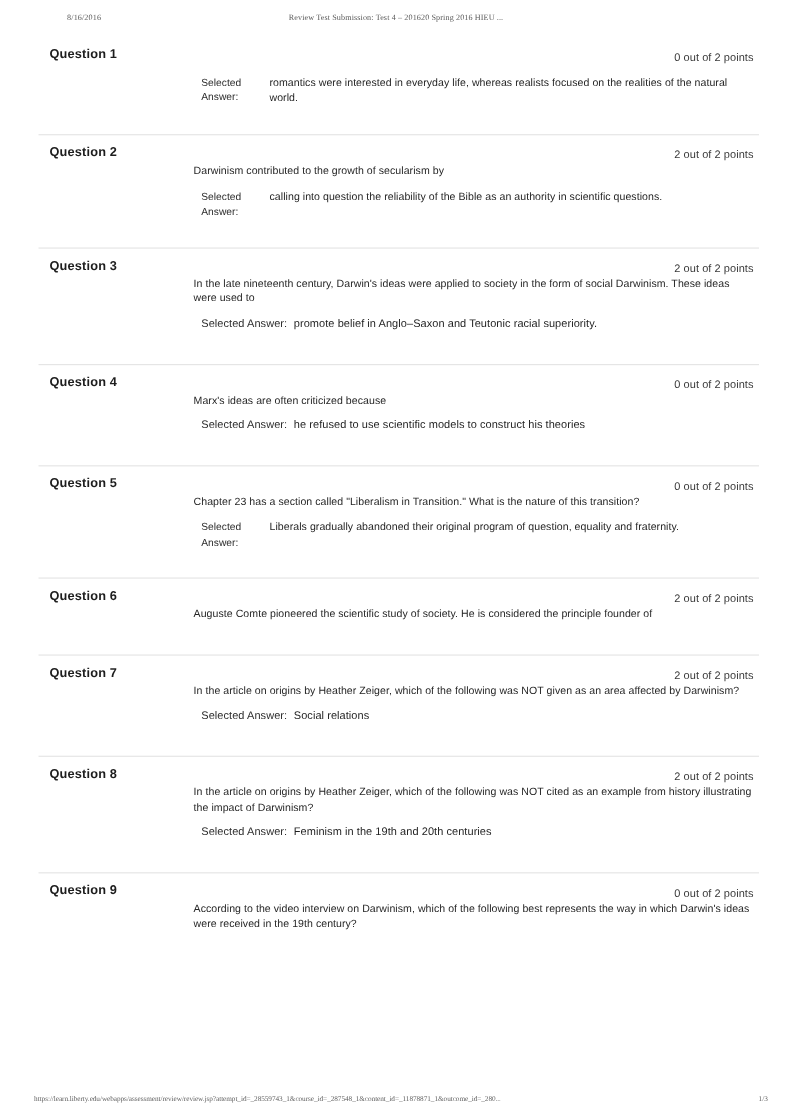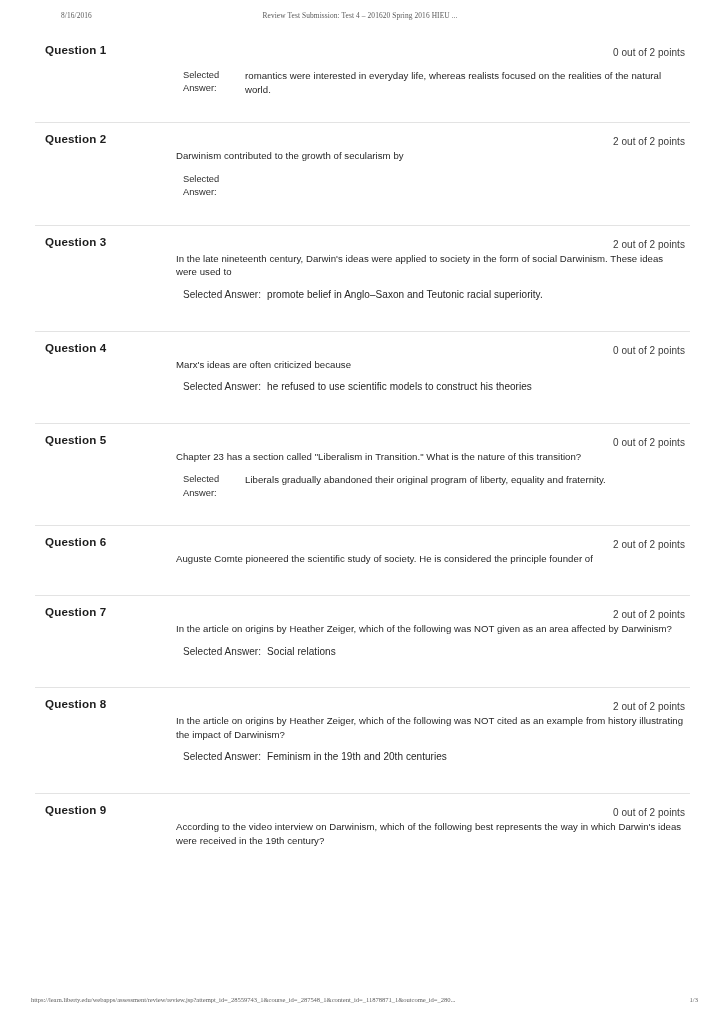--- a/index.html
+++ b/index.html
@@ -208,20 +208,21 @@
           <div class="q-head">
             <div class="q-label">Question 2</div>
             <div class="q-points">2 out of 2 points</div>
           </div>
           <div class="q-text">Darwinism contributed to the growth of secularism by</div>
           <div class="ans-stacked">
             <div class="ans-label">
               <span>Selected</span>
               <span>Answer:</span>
             </div>
+            <div class="ans-value">calling into question the reliability of the Bible as an authority in scientific questions.</div>
           </div>
           <div class="q-spacer" style="height: 26px;"></div>
         </div>
       </div>
       <div class="q-block">
         <div class="q-divider"></div>
         <div class="q-body">
           <div class="q-head">
             <div class="q-label">Question 3</div>
             <div class="q-points">2 out of 2 points</div>
@@ -249,21 +250,21 @@
           <div class="q-head">
             <div class="q-label">Question 5</div>
             <div class="q-points">0 out of 2 points</div>
           </div>
           <div class="q-text">Chapter 23 has a section called "Liberalism in Transition." What is the nature of this transition?</div>
           <div class="ans-stacked">
             <div class="ans-label">
               <span>Selected</span>
               <span>Answer:</span>
             </div>
-            <div class="ans-value">Liberals gradually abandoned their original program of liberty, equality and fraternity.</div>
+            <div class="ans-value">Liberals gradually abandoned their original program of question, equality and fraternity.</div>
           </div>
           <div class="q-spacer" style="height: 26px;"></div>
         </div>
       </div>
       <div class="q-block">
         <div class="q-divider"></div>
         <div class="q-body">
           <div class="q-head">
             <div class="q-label">Question 6</div>
             <div class="q-points">2 out of 2 points</div>

